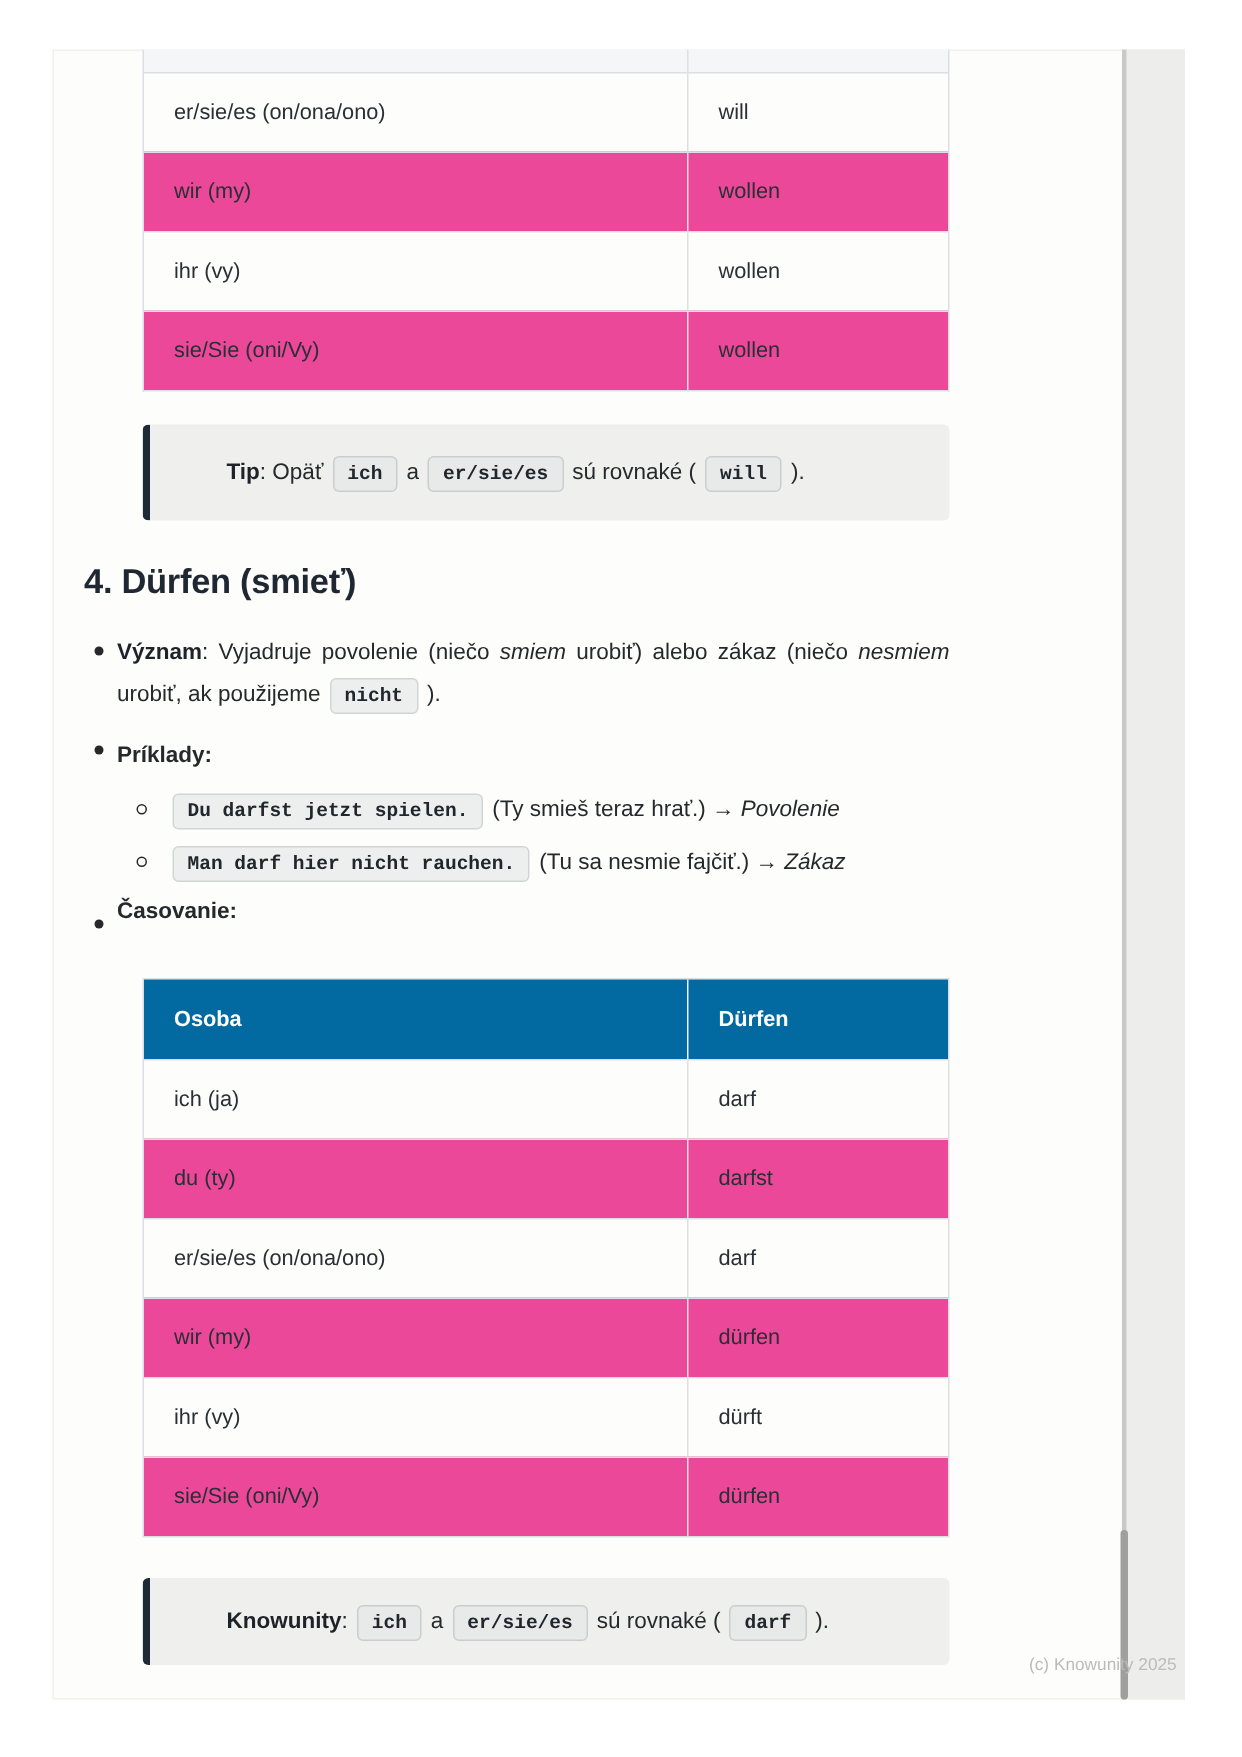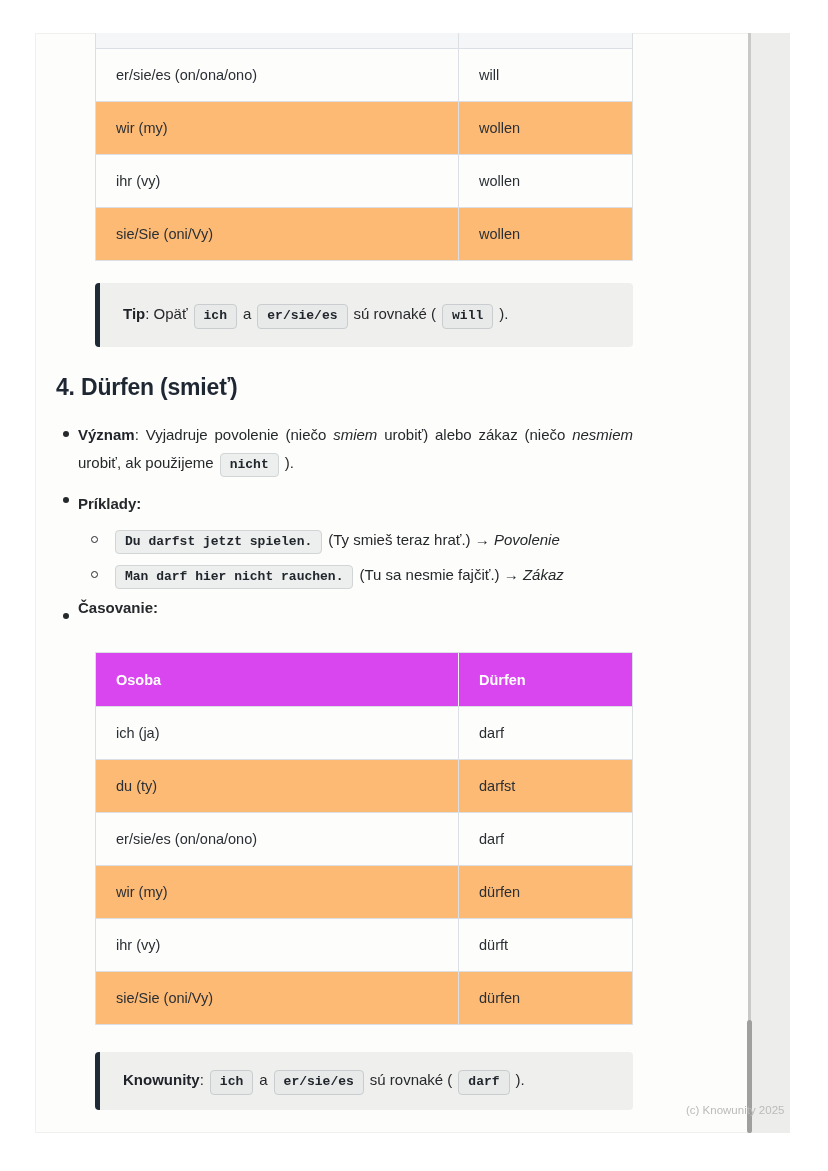--- a/index.html
+++ b/index.html
@@ -15,31 +15,31 @@
   .scroll-divider{position:absolute;left:748px;top:33px;width:3px;height:1100px;background:#c9c9c7;z-index:3;}
   .scroll-thumb{position:absolute;left:747px;top:1020px;width:5px;height:113px;background:#9f9f9d;border-radius:3px;z-index:4;}
 
   
   .tbl{position:absolute;left:95px;width:538px;box-sizing:border-box;border:1px solid #dce0e4;background:#fdfdfb;}
   .tbl .row{display:flex;height:53px;box-sizing:border-box;border-top:1px solid #dce0e4;align-items:center;}
   .tbl .row:first-child{border-top:none;}
   .tbl .c1{width:363px;box-sizing:border-box;border-right:1px solid #dce0e4;padding-left:20px;align-self:stretch;display:flex;align-items:center;}
   .tbl .c2{flex:1;padding-left:20px;align-self:stretch;display:flex;align-items:center;}
   .tbl .row{font-size:14.5px;color:#2a2f35;}
-  .row.alt{background:#fdba74;}
+  .row.alt{background:#ec4899;}
   .row.partial{height:15px;background:#f4f6f8;}
   .wollen{top:33px;border-top:none;}
   .durfen{top:652px;}
-  .hrow{background:#d946ef;color:#ffffff !important;font-weight:700;font-size:15px;}
+  .hrow{background:#0369a1;color:#ffffff !important;font-weight:700;font-size:15px;}
   .hrow .c1{border-right:1px solid #f2f4f6;}
   .hrow .c1,.hrow .c2{color:#ffffff;}
 
   
   .tipbox{position:absolute;left:95px;width:538px;box-sizing:border-box;background:#efefed;
-          border-left:5px solid #1f2a37;border-radius:4px;display:flex;align-items:center;}
+          border-left:5px solid #1f2a37;border-radius:4px;display:flex;align-items:center;padding-left:28px;}
   .tipbox .tipline{display:block;padding-left:23px;padding-right:16px;font-size:15px;color:#26292c;line-height:26px;}
   .tip1{top:283px;height:64px;}
   .rulebox{top:1052px;height:58px;}
 
   .b{font-weight:700;color:#1f2329;}
   .it{font-style:italic;}
 
   
   .chip{display:inline-block;font-family:"Liberation Mono","DejaVu Sans Mono",monospace;
         font-size:13px;font-weight:700;color:#21262c;background:#e8eaea;border:1px solid #c9cdcf;

